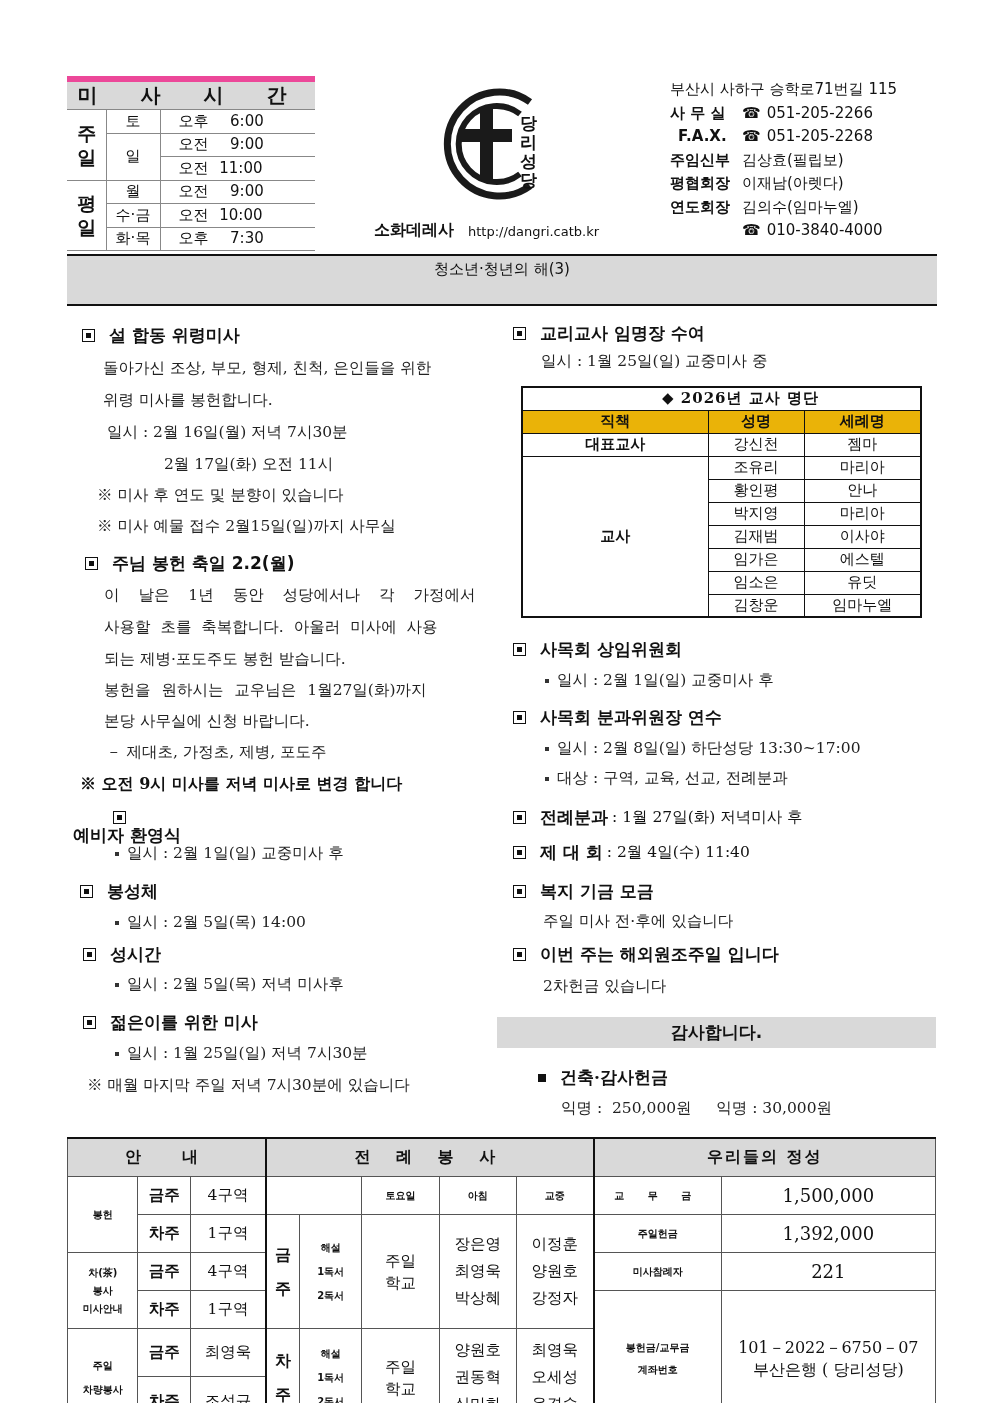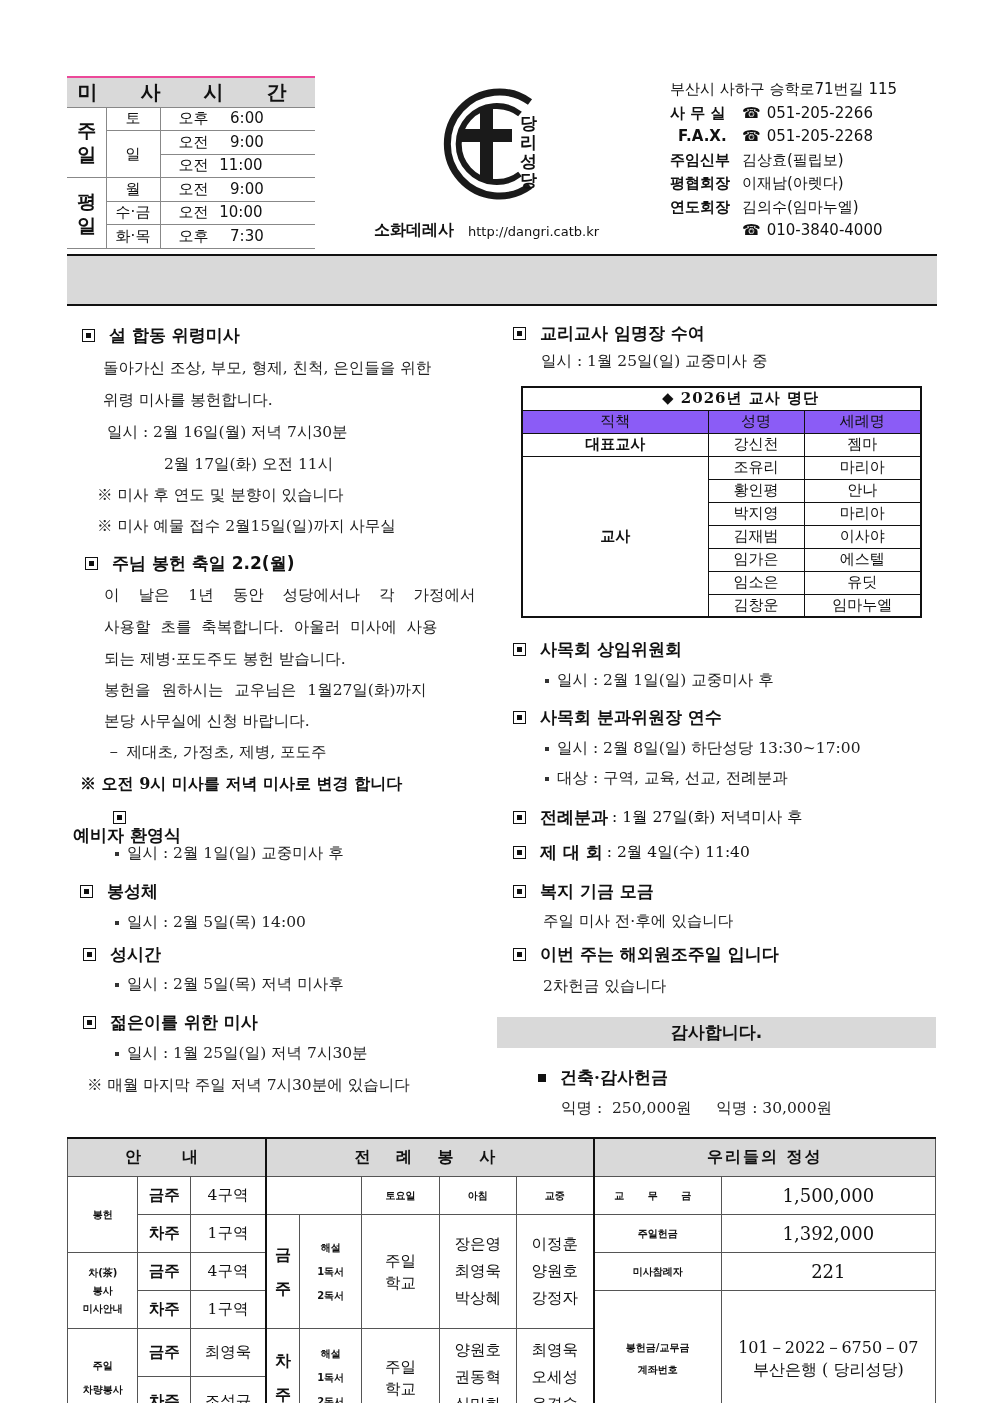--- a/index.html
+++ b/index.html
@@ -4,21 +4,21 @@
 <style>
   * { box-sizing: border-box; margin: 0; padding: 0; }
   html, body { width: 992px; height: 1403px; background: #fff; color: #111; }
   body { position: relative; font-family: "DejaVu Serif", serif; font-size: 16px; overflow: hidden; }
   .sans { font-family: "DejaVu Sans", sans-serif; }
   .abs { position: absolute; }
 
   
   .mass { left: 67px; top: 76px; width: 248px; border-collapse: collapse; font-family: "DejaVu Sans", sans-serif; font-size: 15px; }
   .mass td, .mass th { border-bottom: 1px solid #888; text-align: center; height: 23.5px; padding: 0; }
-  .mass th { background: #d9d9d9; font-size: 20px; font-weight: bold; letter-spacing: 18px; height: 30px; border-top: 2px solid #ec4899; margin-left: 8px; }
+  .mass th { background: #d9d9d9; font-size: 20px; font-weight: bold; letter-spacing: 18px; height: 30px; border-top: 6px solid #ec4899; margin-left: 8px; }
   .mass .grp { font-weight: 900; font-size: 19px; width: 39px; line-height: 24px; border-right: 1px solid #888; }
   .mass .day { width: 54px; border-right: 1px solid #888; }
   .mass .tm { text-align: left; padding-left: 18px; word-spacing: 6px; }
 
   
   .logo { left: 432px; top: 84px; width: 110px; height: 118px; }
   .logo-sub { left: 374px; top: 220px; font-family: "DejaVu Sans", sans-serif; font-weight: bold; font-size: 16px; }
   .logo-url { left: 468px; top: 224px; font-family: "DejaVu Sans", sans-serif; font-size: 13px; }
 
   
@@ -37,21 +37,21 @@
   .box-icon { display: inline-block; width: 13px; height: 13px; border: 1.5px solid #111; position: relative; margin-right: 14px; flex: none; }
   .box-icon::after { content: ""; position: absolute; left: 2.5px; top: 2.5px; width: 5px; height: 5px; background: #111; }
   .body-txt { font-size: 15.5px; color: #222; white-space: nowrap; }
   .bullet { display: inline-block; width: 4px; height: 4px; background: #333; margin-right: 8px; vertical-align: middle; }
   .sec-title .inline { font-family: "DejaVu Serif", serif; font-weight: normal; font-size: 15.5px; margin-left: 4px; }
 
   
   .teachers { left: 521px; top: 386px; width: 401px; border-collapse: collapse; border: 2px solid #111; font-size: 15px; }
   .teachers td { border: 1px solid #111; text-align: center; height: 23px; padding: 0; }
   .teachers .cap { font-weight: bold; letter-spacing: 1px; padding-left: 38px; }
-  .teachers .hdr td { background: #8b5cf6; font-weight: normal; }
+  .teachers .hdr td { background: #eab308; font-weight: bold; }
   .teachers .role { font-weight: bold; font-family: "DejaVu Sans", sans-serif; font-size: 15px; }
 
   
   .thanks { left: 497px; top: 1017px; width: 439px; height: 31px; background: #d9d9d9; text-align: center; font-family: "DejaVu Sans", sans-serif; font-weight: bold; font-size: 17px; line-height: 31px; }
   .sq { display: inline-block; width: 8px; height: 8px; background: #111; margin-right: 14px; vertical-align: middle; }
 
   
   .bottom { left: 67px; top: 1137px; width: 869px; border-collapse: collapse; font-size: 15.5px; border-top: 2px solid #111; border-bottom: 2px solid #111; }
   .bottom td { text-align: center; padding: 8px; border: 1px solid #555; }
   .bottom .hd { background: #d9d9d9; font-family: "DejaVu Sans", sans-serif; font-weight: bold; font-size: 16px; height: 25px; letter-spacing: 10px; }
@@ -137,20 +137,21 @@
       <span>김의수(임마누엘)</span>
     </div>
   <div class="row">
       <span class="lbl"></span>
       <span class="phone">☎</span>
       <span>010-3840-4000</span>
     </div>
 </div>
 
 <div class="abs banner">
+  <div class="l1">청소년·청년의 해(3)</div>
 </div>
 
 <div class="abs sec-title" style="left:82px;top:324px;">
     <span class="box-icon"></span>
     <span>설 합동 위령미사</span>
   </div>
 <div class="abs body-txt" style="left:103px;top:358px;">돌아가신 조상, 부모, 형제, 친척, 은인들을 위한</div>
 <div class="abs body-txt" style="left:103px;top:390px;">위령 미사를 봉헌합니다.</div>
 <div class="abs body-txt" style="left:107px;top:422px;">일시 : 2월 16일(월) 저녁 7시30분</div>
 <div class="abs body-txt" style="left:164px;top:454px;">2월 17일(화) 오전 11시</div>

